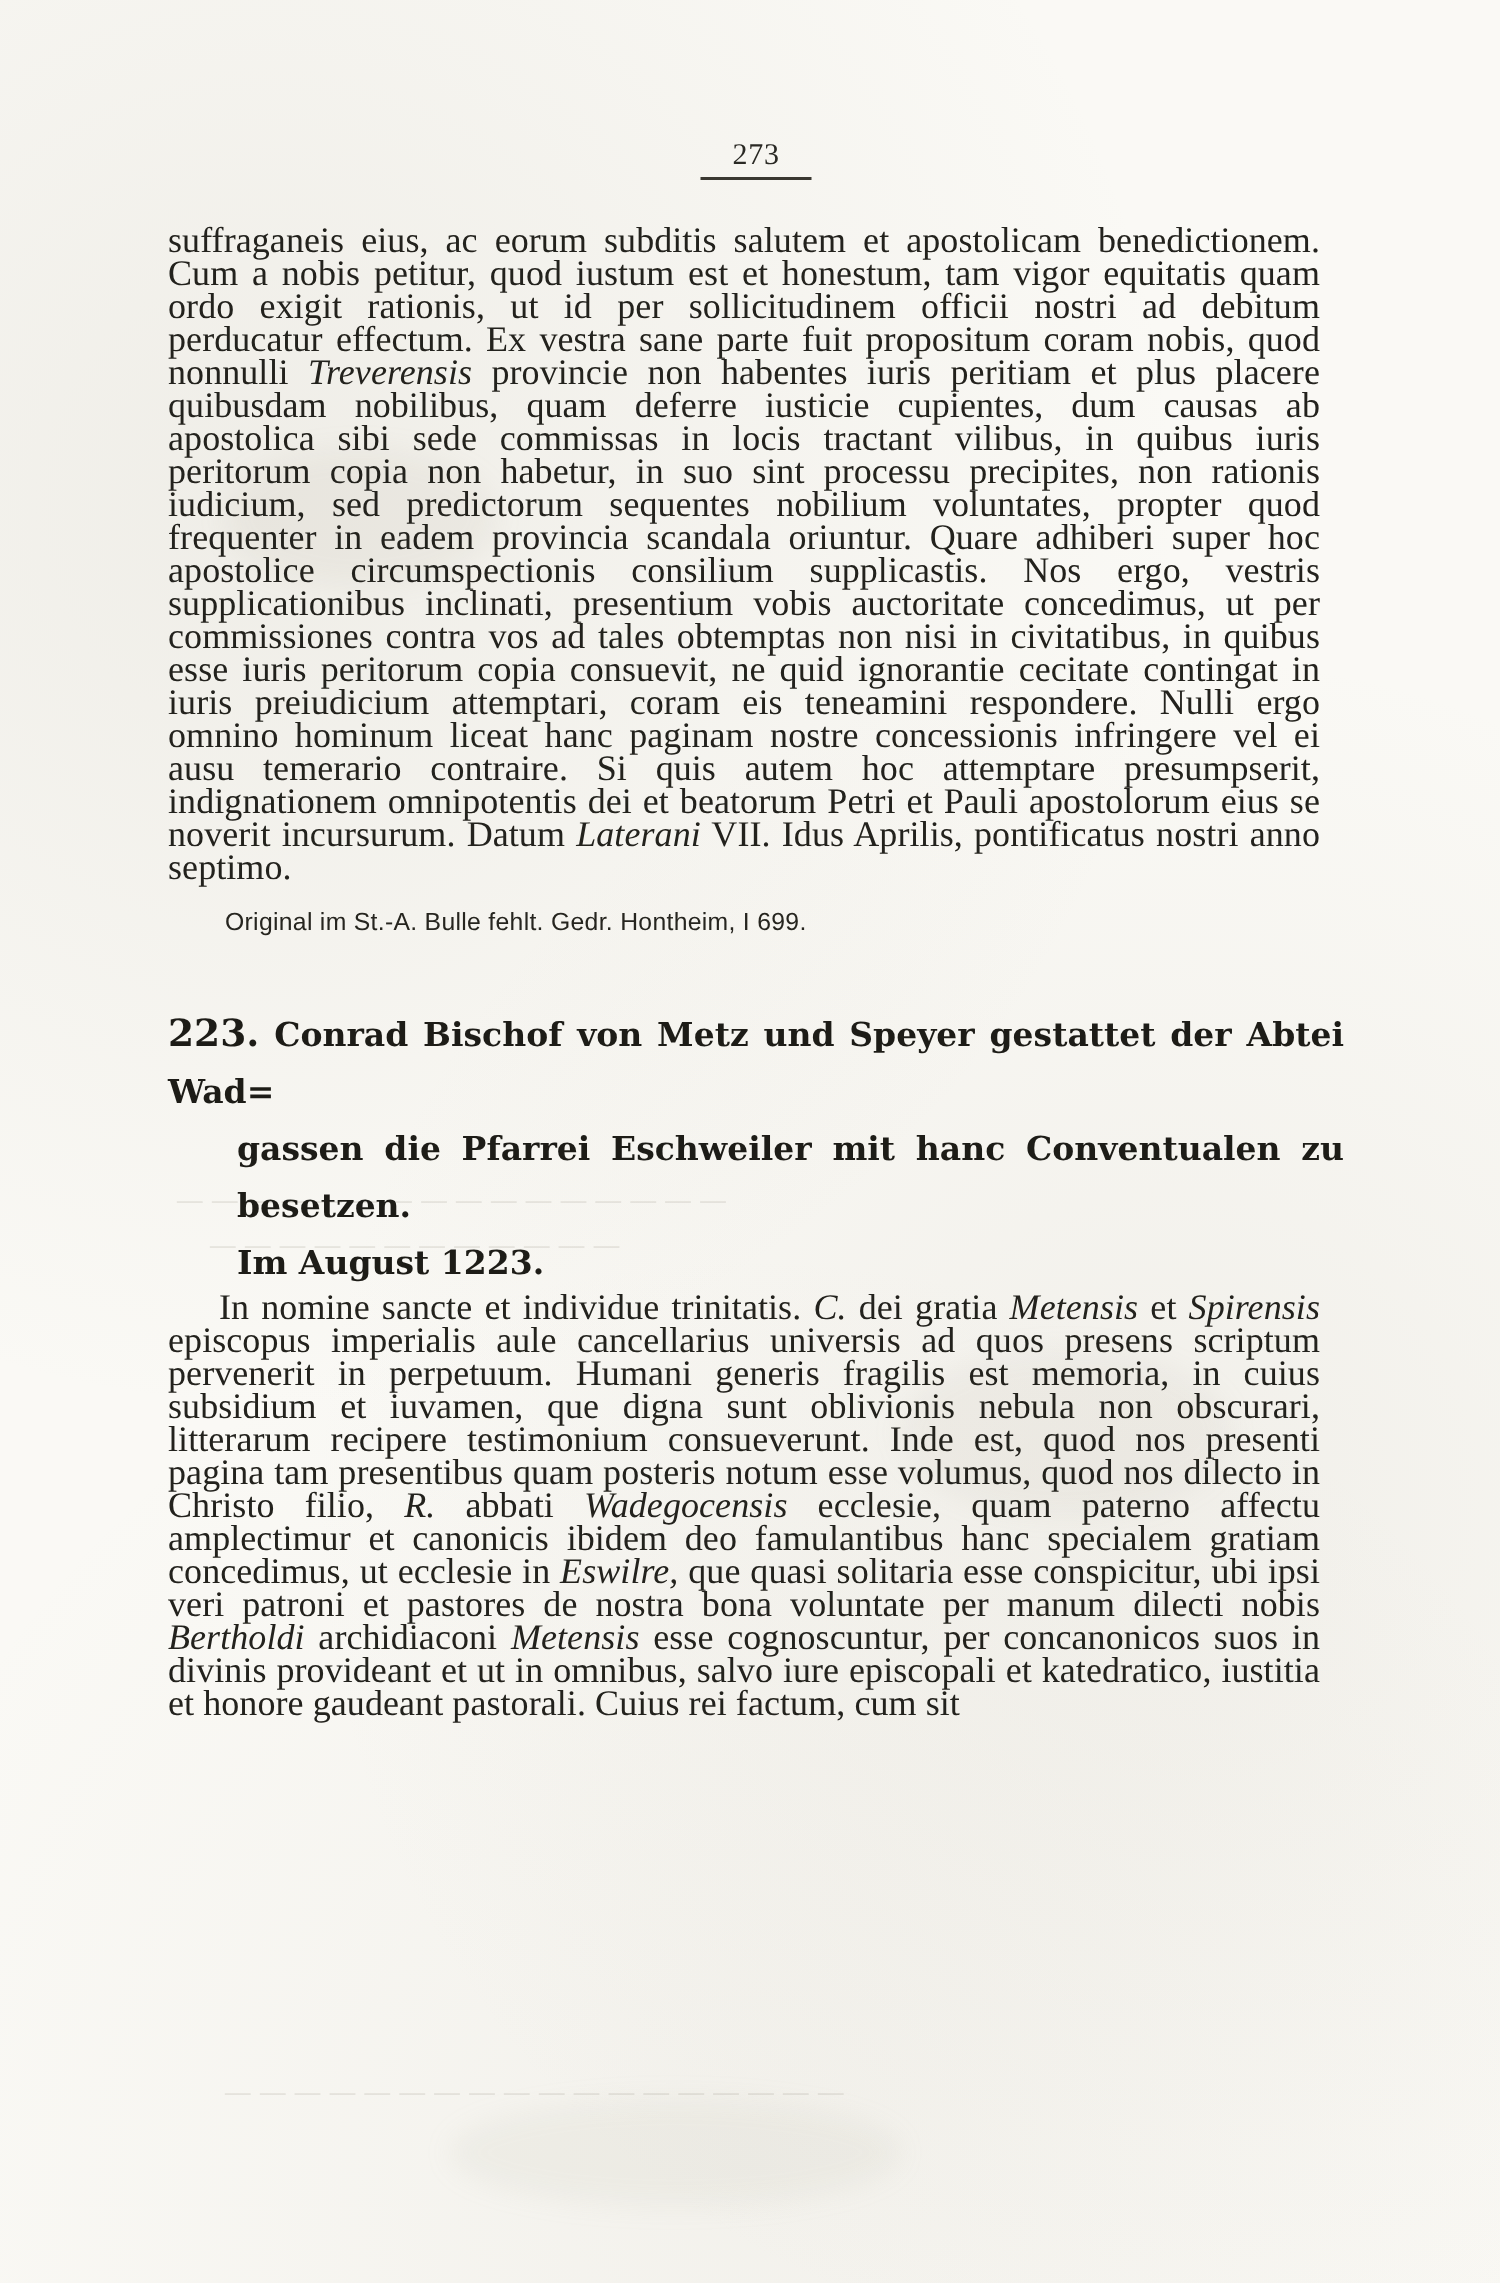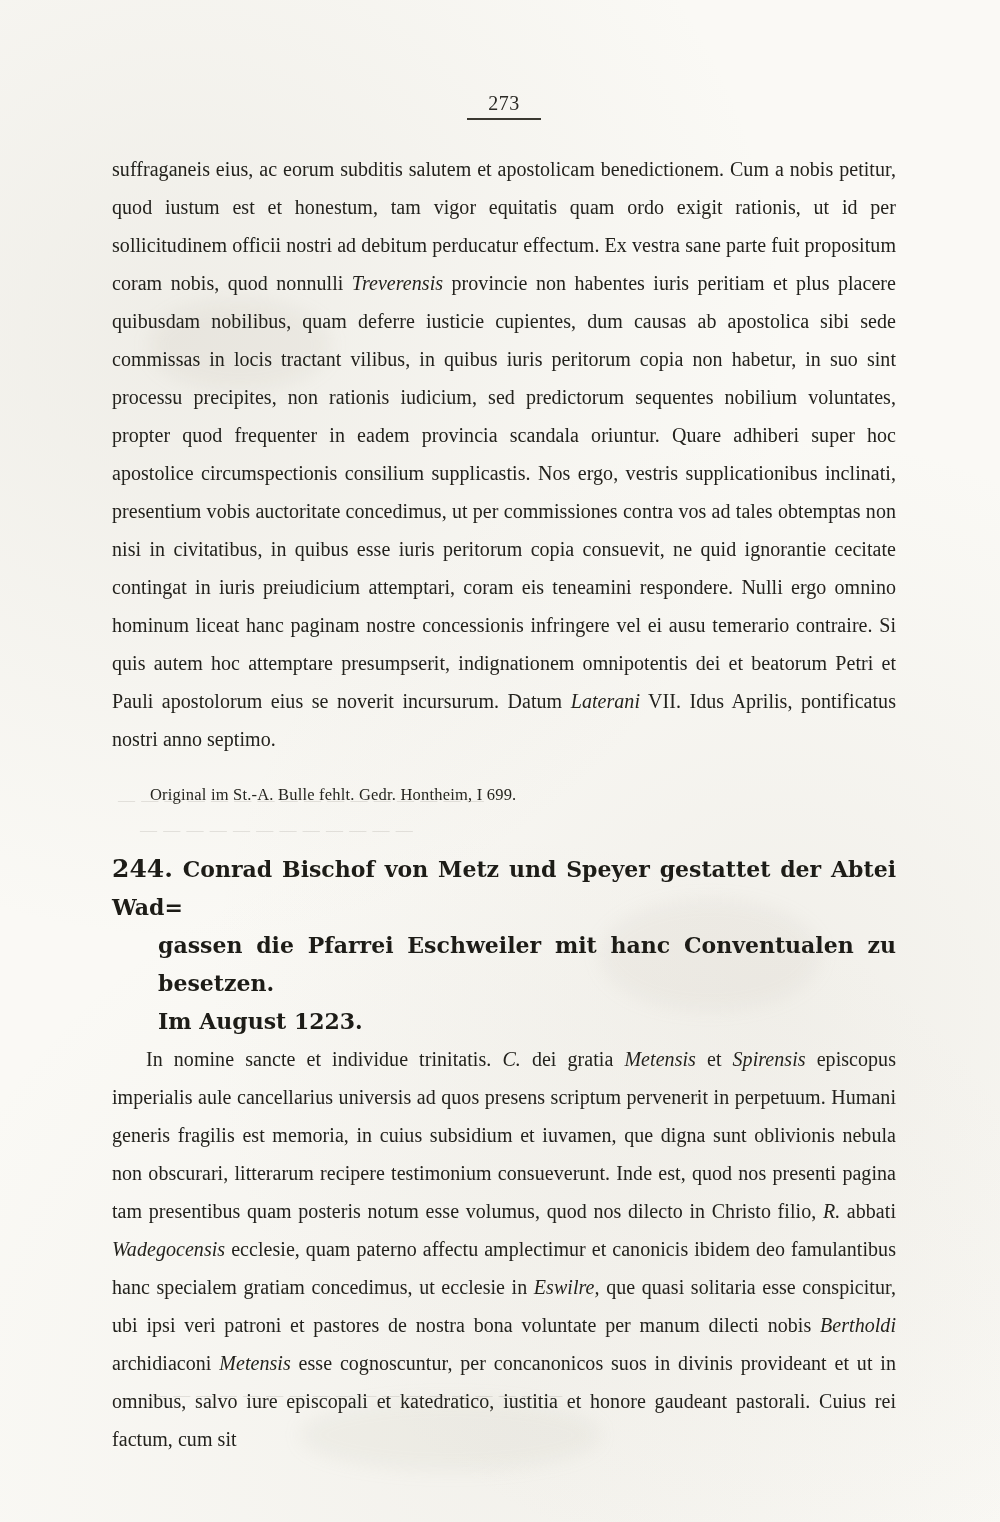--- a/index.html
+++ b/index.html
@@ -37,37 +37,37 @@
     color: #2a2924;
     margin-bottom: 2px;
   }
   .folio-rule {
     width: 74px;
     height: 2px;
     background: #3a3831;
     margin: 3px auto 30px auto;
   }
   p.body-text {
-    margin: 0 0 0 0;
-    font-size: 20px;
-    line-height: 38px;
+    margin: 0 16px 0 0;
+    font-size: 24px;
+    line-height: 22px;
     text-align: justify;
     text-align-last: justify;
     color: #23221d;
     letter-spacing: 0.05px;
   }
   p.body-text.last {
     text-align-last: left;
   }
   .it { font-style: italic; }
   .source-line {
-    margin-top: 24px;
+    margin-top: 12px;
     font-size: 16.5px;
     line-height: 26px;
-    font-family: Liberation Serif, serif;
+    font-family: Liberation Sans, sans-serif;
     color: #26251f;
     padding-left: 38px;
     letter-spacing: 0.2px;
   }
   .charter-head {
     margin-top: 42px;
     font-size: 22px;
     line-height: 38px;
     color: #1d1c17;
     font-family: "DejaVu Serif", serif;
@@ -117,21 +117,21 @@
   <div class="content">
 
     <div class="folio">273</div>
     <div class="folio-rule"></div>
 
     <p class="body-text last"><span>suffraganeis eius, ac eorum subditis salutem et apostolicam benedictionem. Cum a nobis petitur, quod iustum est et honestum, tam vigor equitatis quam ordo exigit rationis, ut id per sollicitudinem officii nostri ad debitum perducatur effectum. Ex vestra sane parte fuit propositum coram nobis, quod nonnulli </span><span class="it">Treverensis</span><span> provincie non habentes iuris peritiam et plus placere quibusdam nobilibus, quam deferre iusticie cupientes, dum causas ab apostolica sibi sede commissas in locis tractant vilibus, in quibus iuris peritorum copia non habetur, in suo sint processu precipites, non rationis iudicium, sed predictorum sequentes nobilium voluntates, propter quod frequenter in eadem provincia scandala oriuntur. Quare adhiberi super hoc apostolice circumspectionis consilium supplicastis. Nos ergo, vestris supplicationibus inclinati, presentium vobis auctoritate concedimus, ut per commissiones contra vos ad tales obtemptas non nisi in civitatibus, in quibus esse iuris peritorum copia consuevit, ne quid ignorantie cecitate contingat in iuris preiudicium attemptari, coram eis teneamini respondere. Nulli ergo omnino hominum liceat hanc paginam nostre concessionis infringere vel ei ausu temerario contraire. Si quis autem hoc attemptare presumpserit, indignationem omnipotentis dei et beatorum Petri et Pauli apostolorum eius se noverit incursurum. Datum </span><span class="it">Laterani</span><span> VII. Idus Aprilis, pontificatus nostri anno septimo.</span></p>
 
     <div class="source-line">Original im St.-A. Bulle fehlt. Gedr. Hontheim, I 699.</div>
 
     <div class="charter-head">
-      <span class="num">244.</span>
+      <span class="num">223.</span>
       <span>Conrad Bischof von Metz und Speyer gestattet der Abtei Wad=</span>
       <span class="line2">gassen die Pfarrei Eschweiler mit hanc Conventualen zu besetzen.</span>
       <span class="line3">Im August 1223.</span>
     </div>
 
     <p class="body-text para2 last"><span class="indent-first"></span><span>In nomine sancte et individue trinitatis. </span><span class="it">C.</span><span> dei gratia </span><span class="it">Metensis</span><span> et </span><span class="it">Spirensis</span><span> episcopus imperialis aule cancellarius universis ad quos presens scriptum pervenerit in perpetuum. Humani generis fragilis est memoria, in cuius subsidium et iuvamen, que digna sunt oblivionis nebula non obscurari, litterarum recipere testimonium consueverunt. Inde est, quod nos presenti pagina tam presentibus quam posteris notum esse volumus, quod nos dilecto in Christo filio, </span><span class="it">R.</span><span> abbati </span><span class="it">Wadegocensis</span><span> ecclesie, quam paterno affectu amplectimur et canonicis ibidem deo famulantibus hanc specialem gratiam concedimus, ut ecclesie in </span><span class="it">Eswilre,</span><span> que quasi solitaria esse conspicitur, ubi ipsi veri patroni et pastores de nostra bona voluntate per manum dilecti nobis </span><span class="it">Bertholdi</span><span> archidiaconi </span><span class="it">Metensis</span><span> esse cognoscuntur, per concanonicos suos in divinis provideant et ut in omnibus, salvo iure episcopali et katedratico, iustitia et honore gaudeant pastorali. Cuius rei factum, cum sit</span></p>
 
   </div>
 </div>
 

